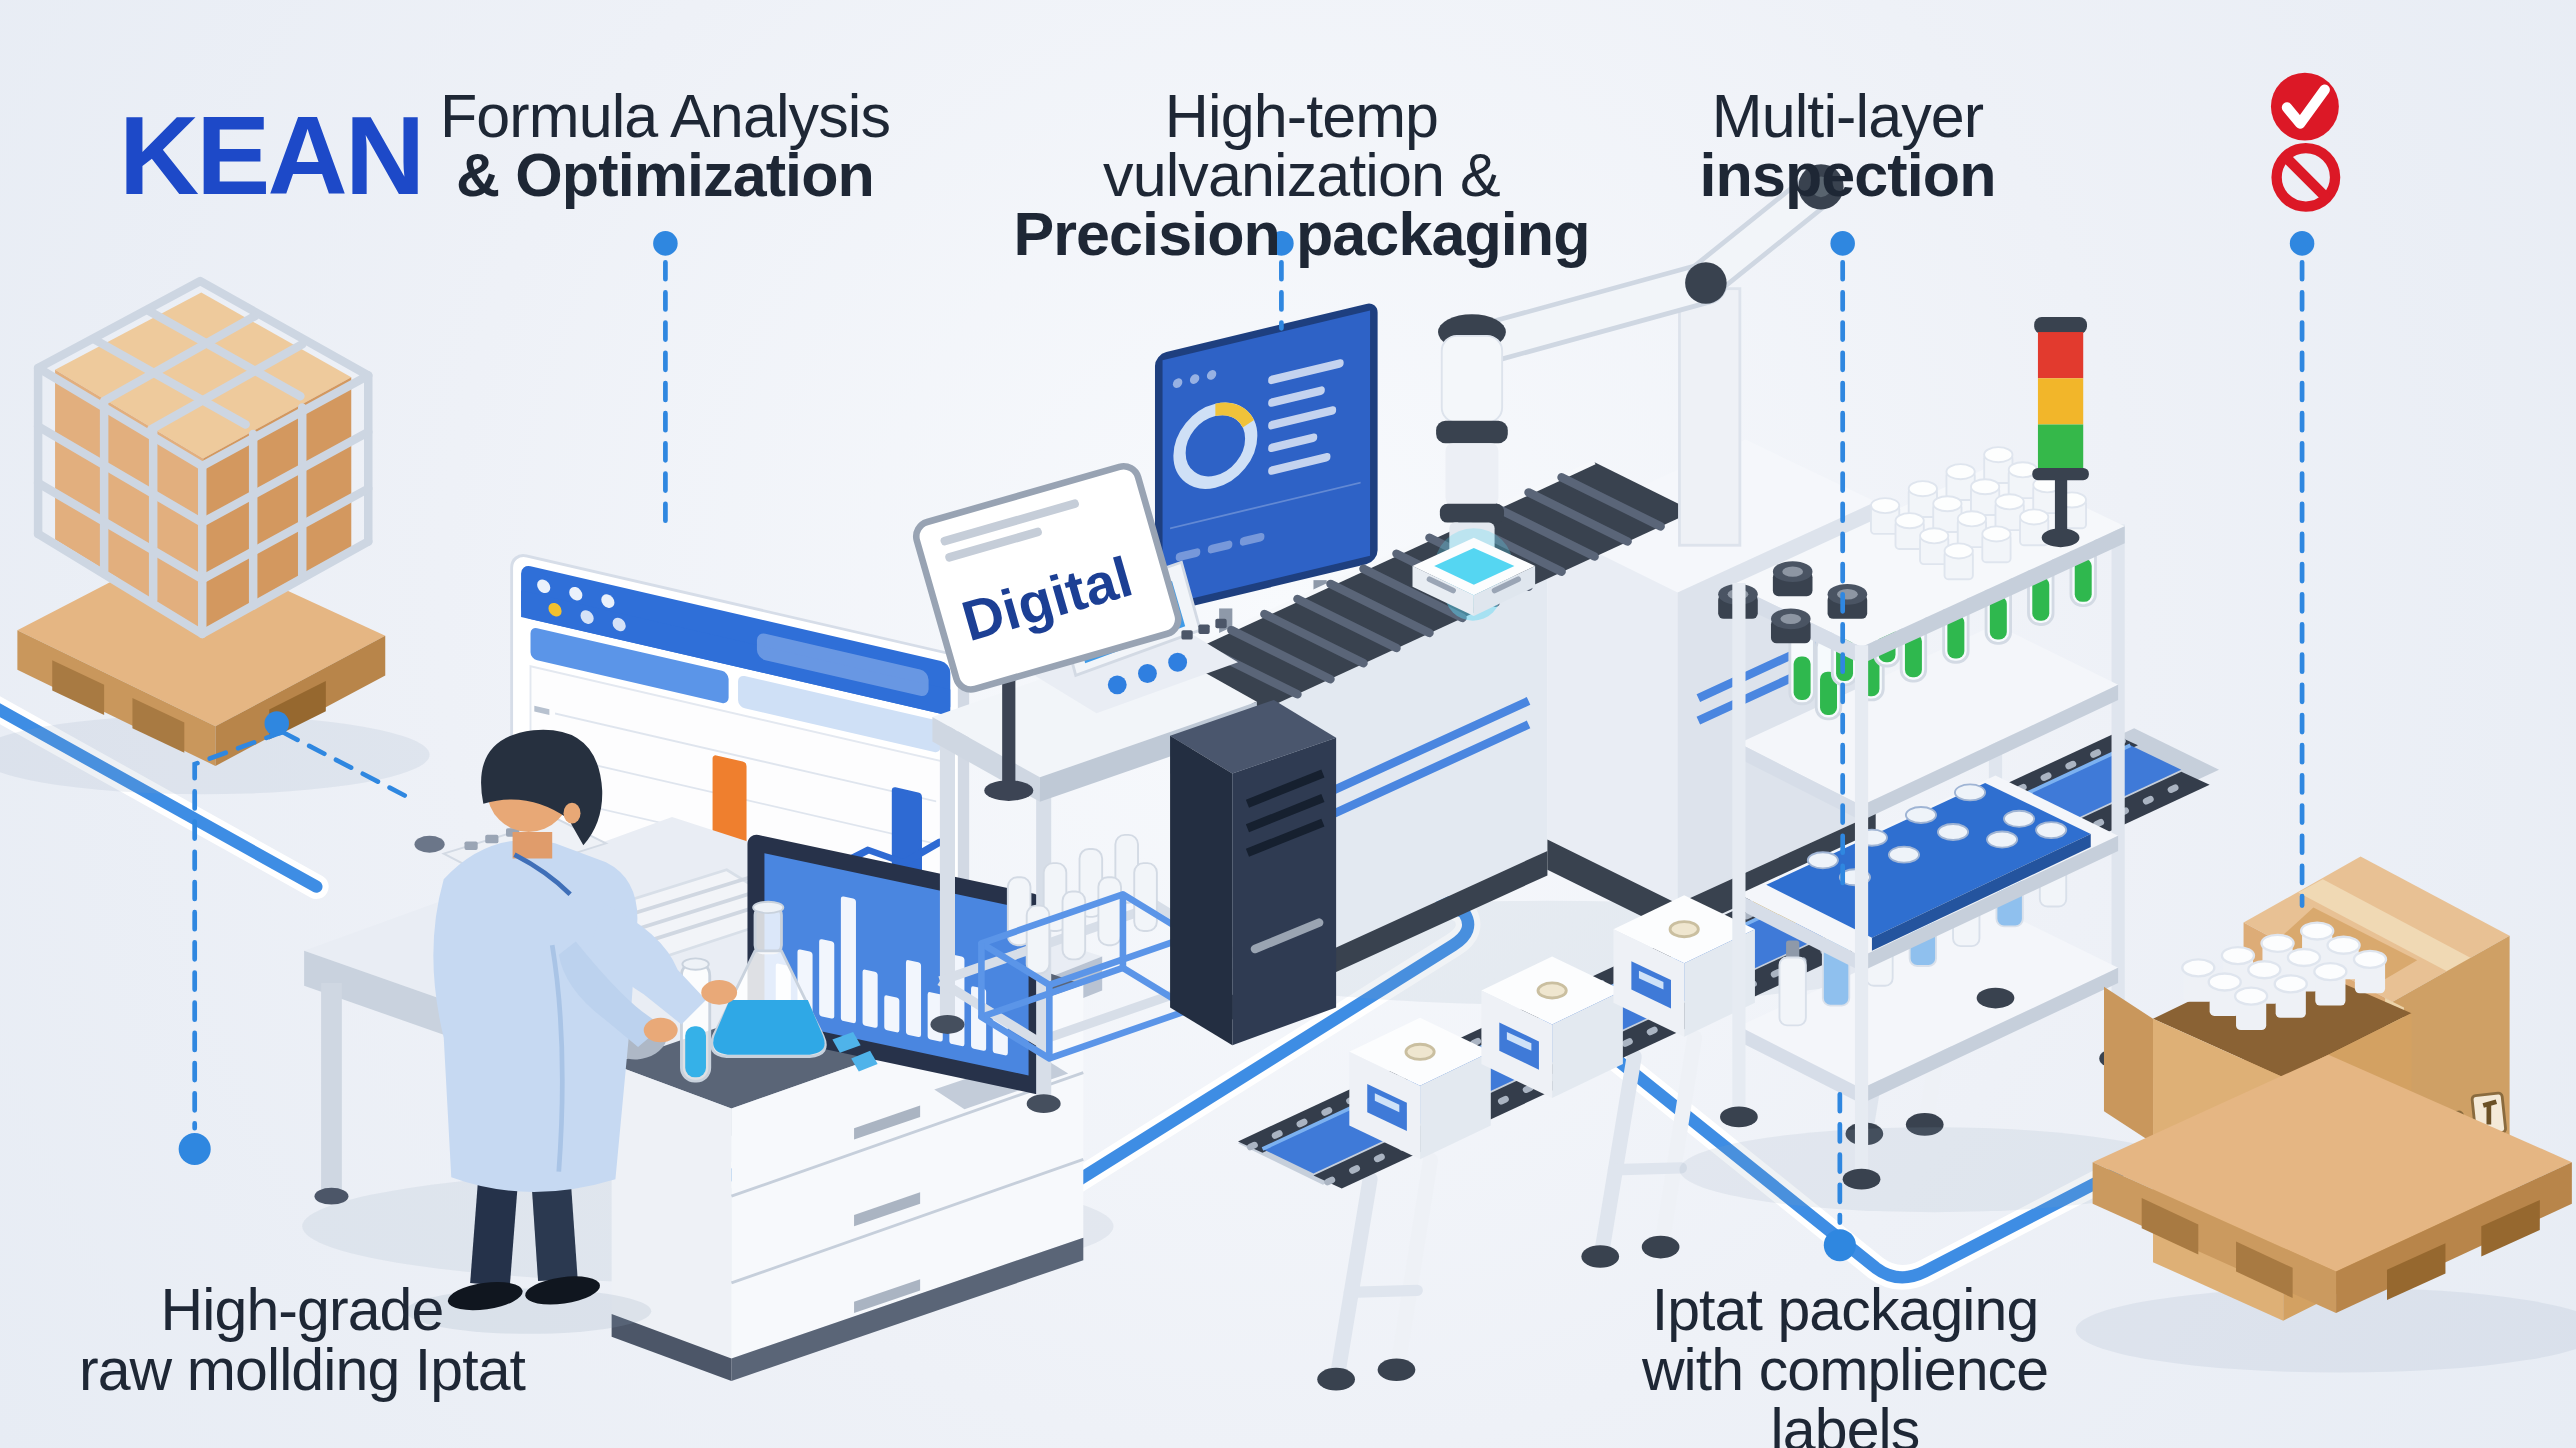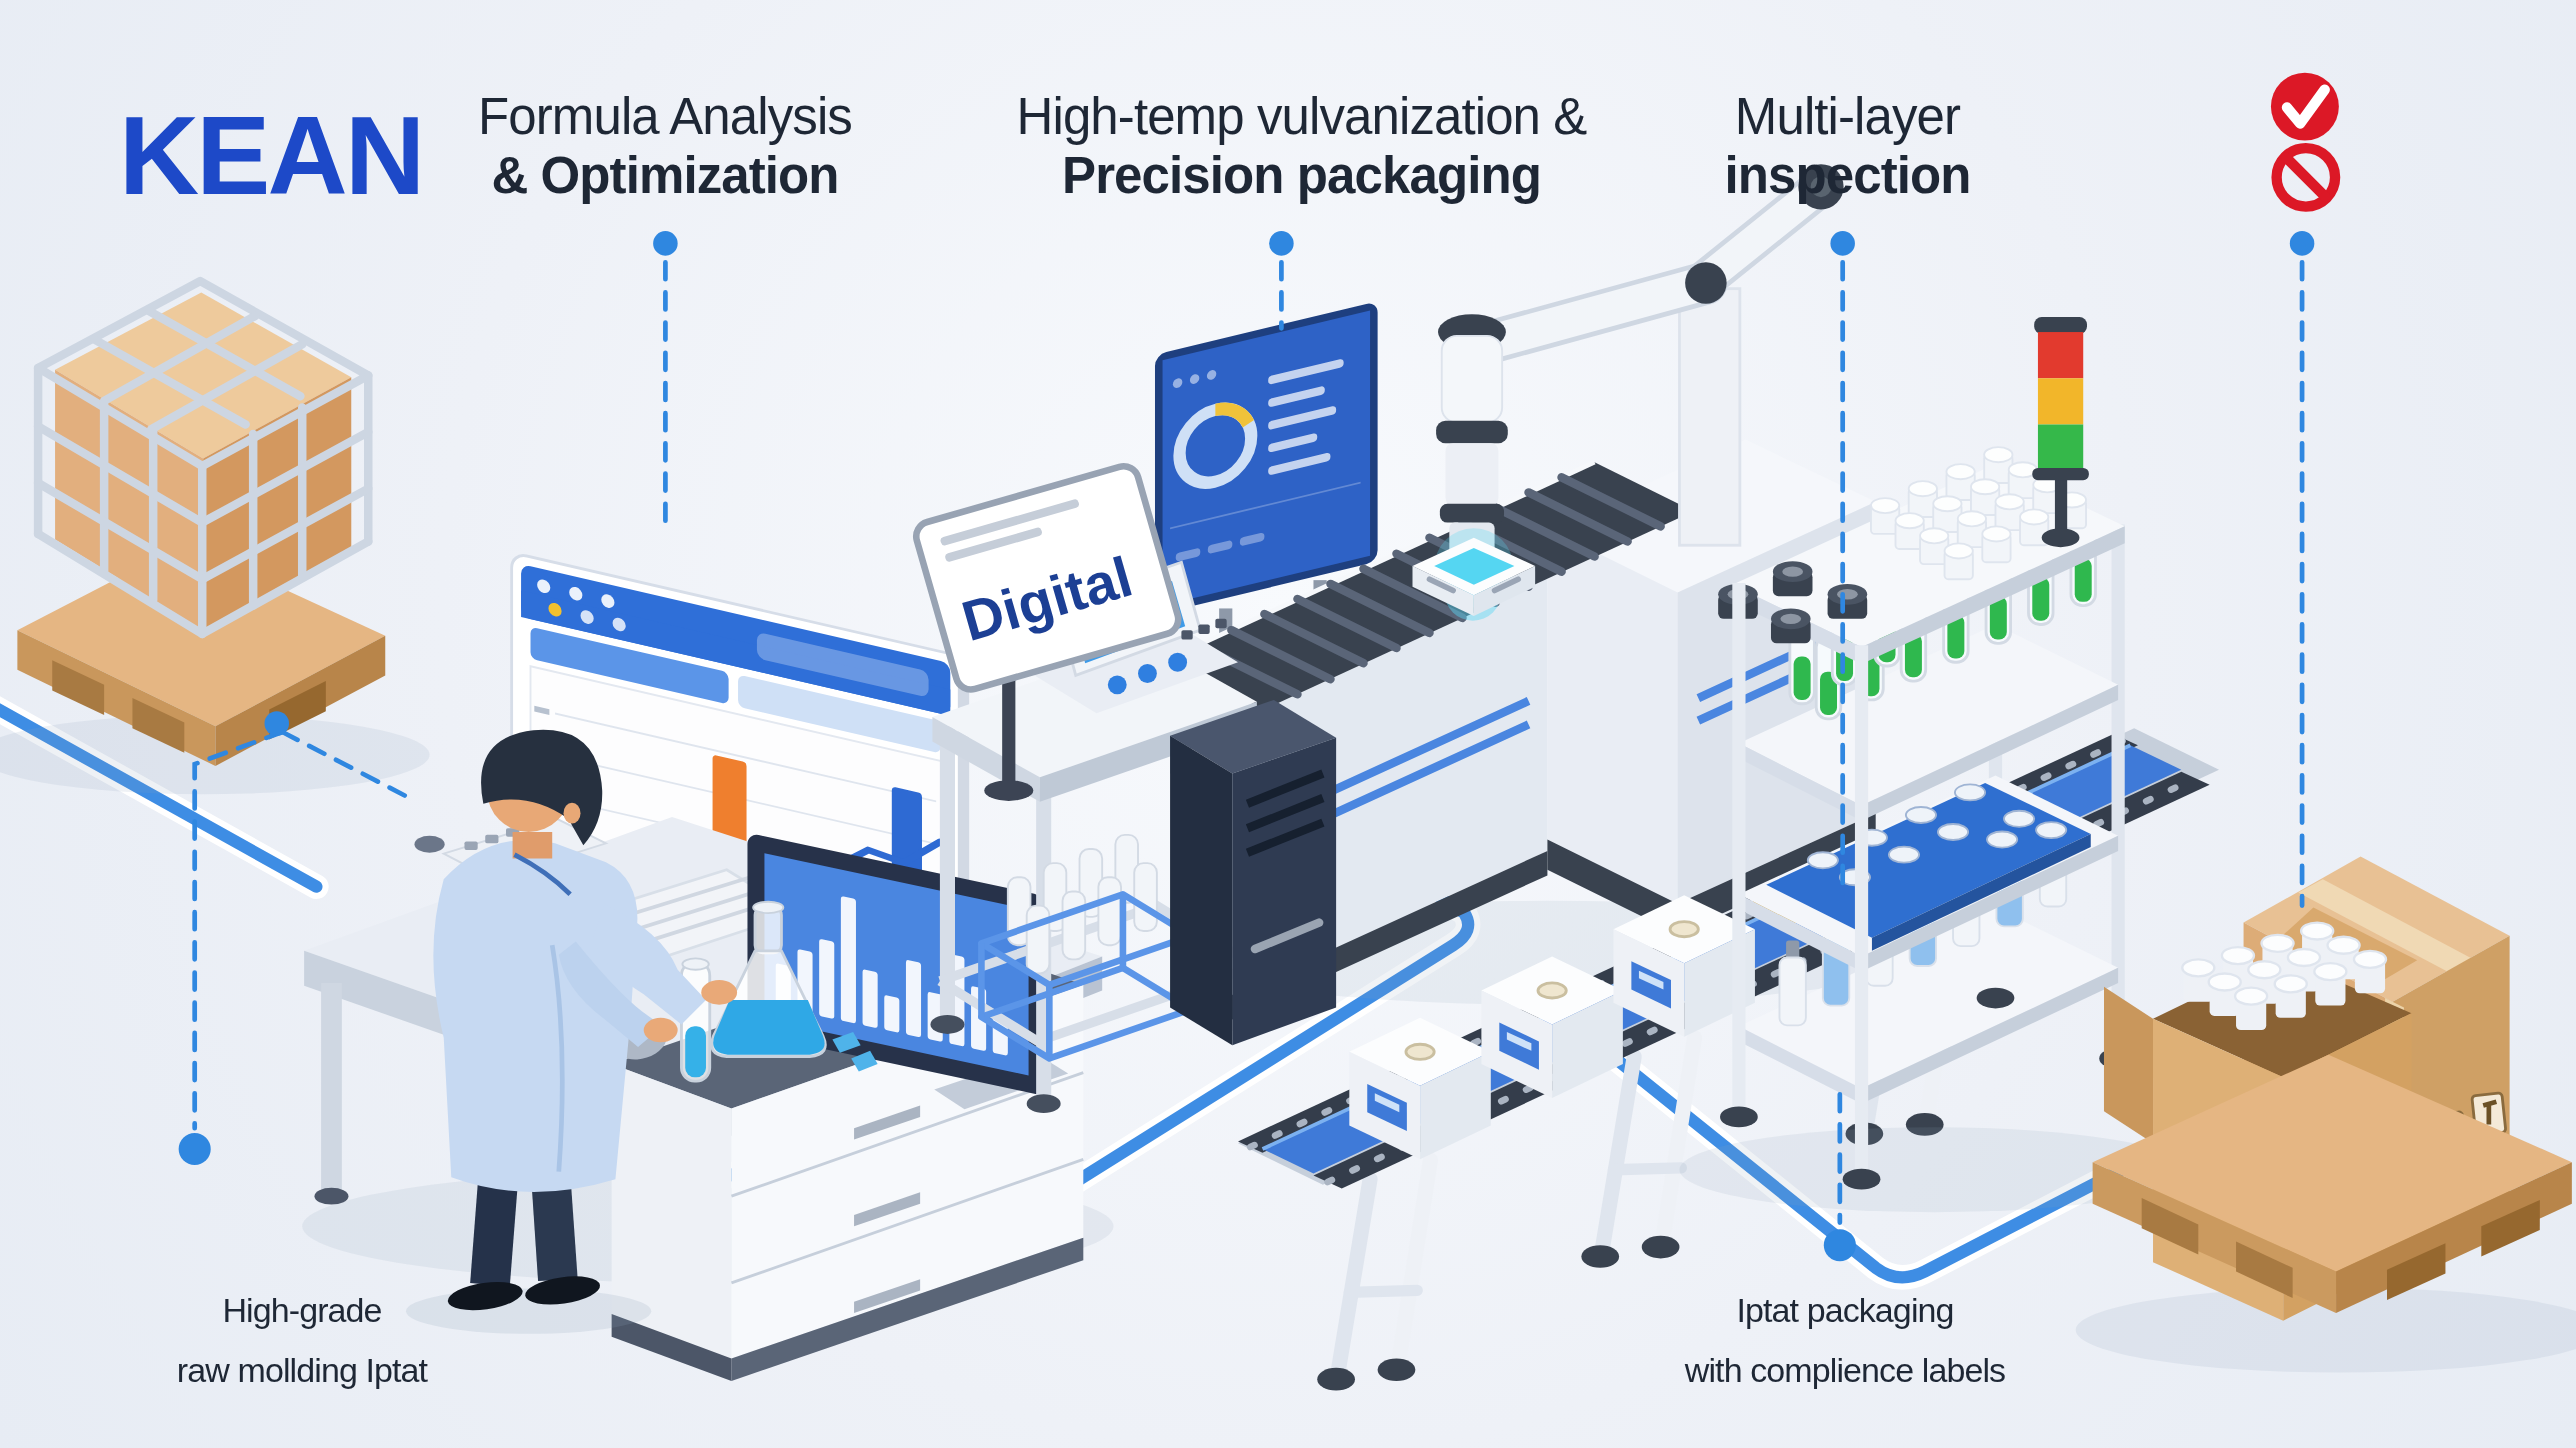--- a/index.html
+++ b/index.html
@@ -3,24 +3,24 @@
 <meta charset="utf-8">
 <style>
   html,body{margin:0;padding:0;}
   body{width:2576px;height:1448px;font-family:"Liberation Sans",sans-serif;}
   .stage{position:relative;width:2576px;height:1448px;overflow:hidden;
     background:radial-gradient(circle at 50% 42%, #f8fafd 0%, #eef1f7 55%, #e7ecf4 100%);}
   .scene{position:absolute;left:0;top:0;width:2576px;height:1448px;}
   .logo{position:absolute;left:119px;top:72px;font-size:111px;font-weight:800;
     letter-spacing:-2.8px;color:#1d49c8;margin-top:20px;}
   .stage-label{position:absolute;top:87px;text-align:center;color:#1e2735;
-    font-size:51px;font-weight:500;letter-spacing:-0.9px;line-height:59px;}
+    font-size:61px;font-weight:500;letter-spacing:-0.9px;line-height:59px;}
   .stage-label .l2{display:block;font-weight:bold;}
   .callout{position:absolute;top:1280px;text-align:center;color:#1e2735;
-    font-size:34px;font-weight:500;letter-spacing:-0.9px;line-height:60px;}
+    font-size:59px;font-weight:500;letter-spacing:-0.9px;line-height:60px;}
   #lbl-formula{left:429px;width:472px;}
   #lbl-molding{left:990px;width:623px;}
   #lbl-inspection{left:1659px;width:377px;}
   #co-raw{left:66px;width:472px;}
   #co-pack{left:1562px;width:566px;}
 </style>
 </head>
 <body>
 
 <div class="stage">

